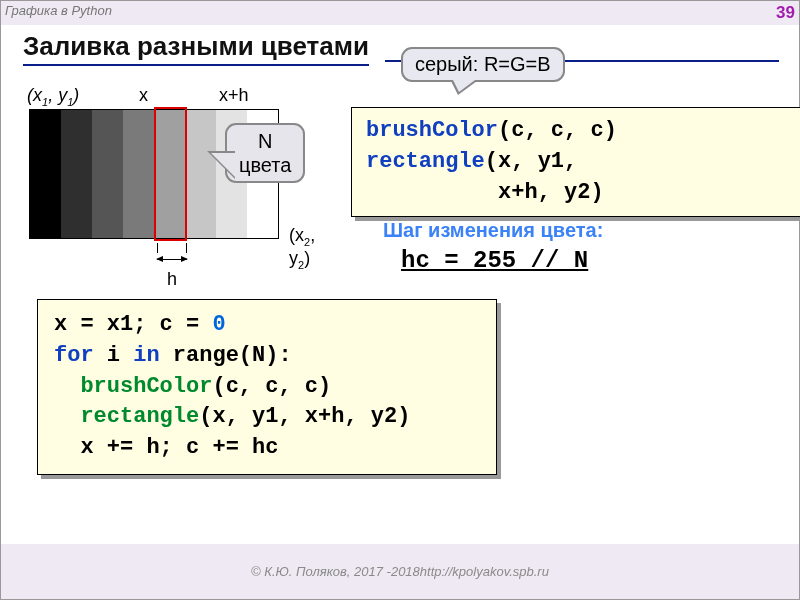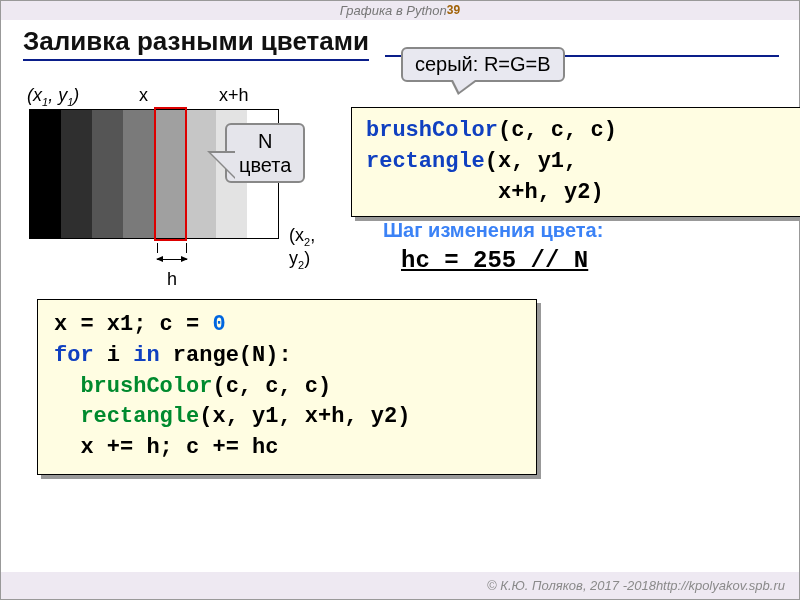--- a/index.html
+++ b/index.html
@@ -11,42 +11,42 @@
     overflow: hidden;
     position: relative;
   }
   .slide {
     width: 800px; height: 600px;
     position: relative;
     border: 1px solid #999;
   }
   .header-bar {
     background: #eee9f2;
-    display: flex; justify-content: center;
+    display: flex; justify-content: space-between;
     padding: 2px 4px; font-size: 13px; font-style: italic;
     color: #777;
   }
-  .page-num { font-style: normal; font-weight: bold; color: #a16207; font-size: 12px; }
+  .page-num { font-style: normal; font-weight: bold; color: #a21caf; font-size: 17px; }
   .title-row {
     display: flex; align-items: center; gap: 16px;
     margin: 6px 0 4px 22px;
   }
   .slide-title {
     font-size: 26px; font-weight: bold; color: #111;
     border-bottom: 2px solid #0a1e8a;
     padding-bottom: 2px;
   }
   .title-line {
     flex: 1; border-bottom: 2px solid #0a1e8a; height: 1px;
     margin-right: 20px; align-self: flex-end; margin-bottom: 4px;
   }
   .callout {
     position: relative;
     border: 2px solid #888;
-    border-radius: 6px;
+    border-radius: 11px;
     background: #fff;
     padding: 4px 12px;
     font-size: 20px;
   }
   .gray-callout {
     position: absolute; top: 46px; left: 400px;
     background: #e8e8f0;
   }
   .gray-callout:after,.gray-callout:before{
     content:""; position:absolute; width:0;height:0;
@@ -121,38 +121,38 @@
     background: #fffde2;
     border: 1px solid #000;
     box-shadow: 4px 4px 0 #999;
     font-family: "Courier New", monospace;
     font-size: 22px; font-weight: bold;
     padding: 8px 14px; line-height: 1.4;
     white-space: pre;
   }
   .code1 { top: 106px; left: 350px; width: 492px; }
   .code2 { top: 298px; left: 36px; width: 470px; font-size:22px;}
-  .code2 { width: 500px; padding:10px 16px; }
+  .code2 { width: 460px; padding:10px 16px; }
 
   .step-lbl{
     position:absolute; top:218px; left:382px;
     color:#3b82f6; font-weight:bold; font-size:20px;
   }
   .hc-line{
     position:absolute; top:246px; left:400px;
     font-family:"Courier New",monospace; font-size:24px; font-weight:bold;text-decoration:underline;
   }
 
   .kw-blue{color:#1040c0;} .kw-green{color:#008a2e;}
   .num{color:#0066e0;}
 
   .footer{
     position:absolute; bottom:0; left:0; right:0;
-    background:#eee9f2; display:flex; justify-content:flex-end;
-    padding:6px 14px; font-size:13px; font-style:italic; color:#8a8a8a;
+    background:#eee9f2; display:flex; justify-content:center;
+    padding:20px 14px; font-size:13px; font-style:italic; color:#8a8a8a;
   }
 </style>
 </head>
 <body>
 <div class="slide">
 
   <div class="header-bar">
     <span>Графика в Python</span>
     <span class="page-num">39</span>
   </div>

